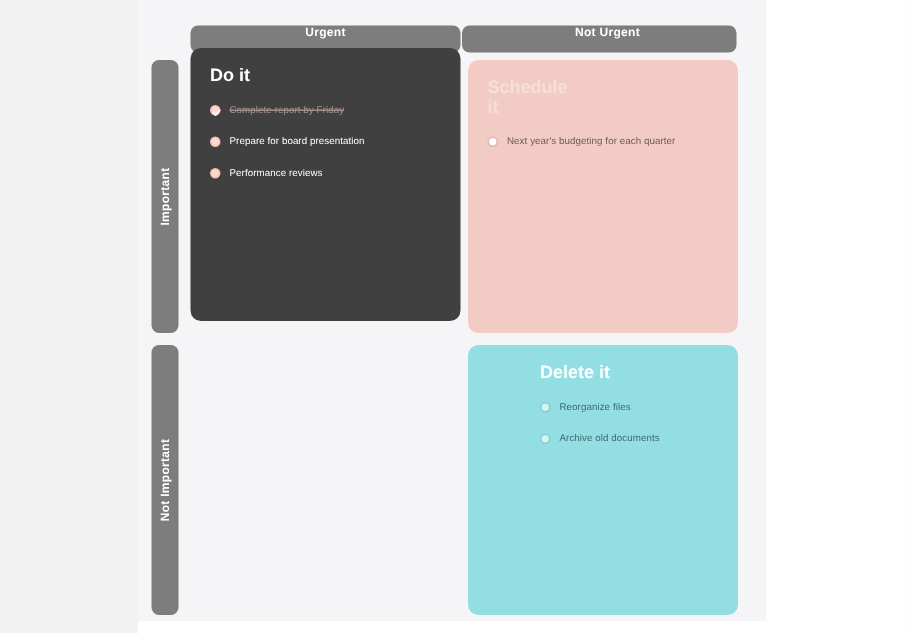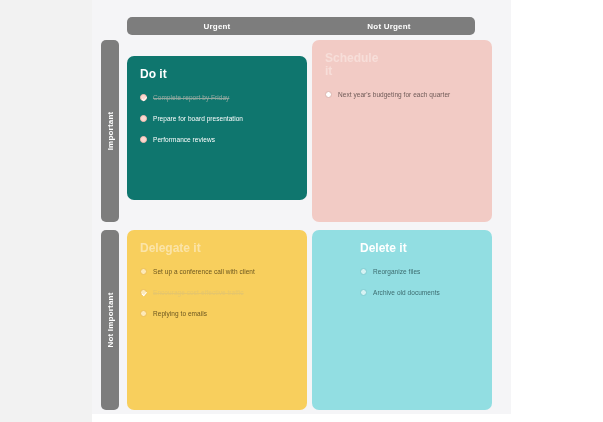--- a/index.html
+++ b/index.html
@@ -31,28 +31,28 @@
     position:absolute;left:92px;top:414px;width:419px;height:8px;
     background:#ffffff;
   }
 
   
   .col-head{
     position:absolute;
     height:18px;
     background:#7d7d7d;
     border-radius:5px;
-    display:flex;align-items:center;justify-content:center;
+    display:flex;align-items:flex-start;justify-content:center;
     color:#ffffff;
     font-size:8px;
     font-weight:bold;
     letter-spacing:.2px;
   }
   #col-urgent{left:127px;top:17px;width:180px;}
-  #col-not-urgent{left:292px;top:17px;width:172px;padding-left:11px;}
+  #col-not-urgent{left:308px;top:17px;width:172px;padding-left:11px;}
 
   
   .row-head{
     position:absolute;
     width:18px;
     background:#7d7d7d;
     border-radius:5px;
   }
   .row-head span{
     position:absolute;
@@ -68,21 +68,21 @@
   #row-not-important{left:101px;top:230px;height:180px;}
 
   
   .quad{
     position:absolute;
     border-radius:7px;
     box-sizing:border-box;
     padding:12px 13px 10px 13px;
     overflow:hidden;
   }
-  #quad-do{left:127px;top:56px;width:180px;height:144px;background:#0f766e;}
+  #quad-do{left:127px;top:32px;width:180px;height:182px;background:#404040;}
   #quad-schedule{left:312px;top:40px;width:180px;height:182px;background:#f2cbc5;}
   #quad-delegate{left:127px;top:230px;width:180px;height:180px;background:#f8cf5d;}
   #quad-delete{left:312px;top:230px;width:180px;height:180px;background:#92dee2;padding-left:48px;}
 
   .quad-title{
     font-size:12px;
     font-weight:bold;
     color:#ffffff;
     line-height:13px;
     margin:0 0 12px 0;
@@ -193,37 +193,20 @@
   <div class="quad" id="quad-schedule">
     <div class="quad-title">Schedule it</div>
     <ul class="task-list">
       <li class="task">
         <span class="box"></span>
         <span class="task-label">Next year's budgeting for each quarter</span>
       </li>
     </ul>
   </div>
 
-  <div class="quad" id="quad-delegate">
-    <div class="quad-title">Delegate it</div>
-    <ul class="task-list">
-      <li class="task">
-        <span class="box"></span>
-        <span class="task-label">Set up a conference call with client</span>
-      </li>
-      <li class="task completed">
-        <span class="box done"></span>
-        <span class="task-label">Encourage cost-effective traffic</span>
-      </li>
-      <li class="task">
-        <span class="box"></span>
-        <span class="task-label">Replying to emails</span>
-      </li>
-    </ul>
-  </div>
 
   <div class="quad" id="quad-delete">
     <div class="quad-title">Delete it</div>
     <ul class="task-list">
       <li class="task">
         <span class="box"></span>
         <span class="task-label">Reorganize files</span>
       </li>
       <li class="task">
         <span class="box"></span>

